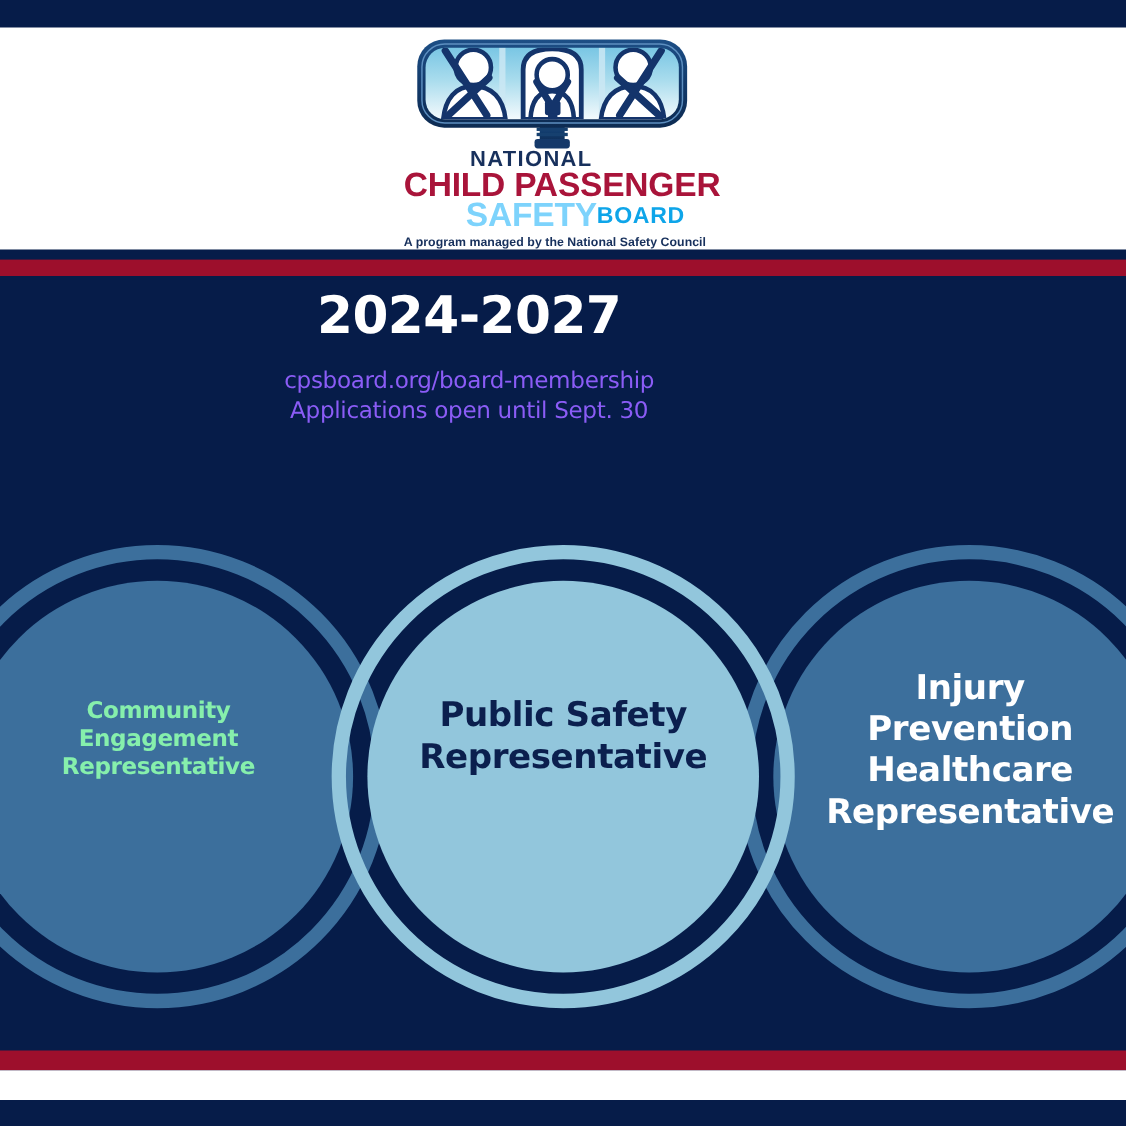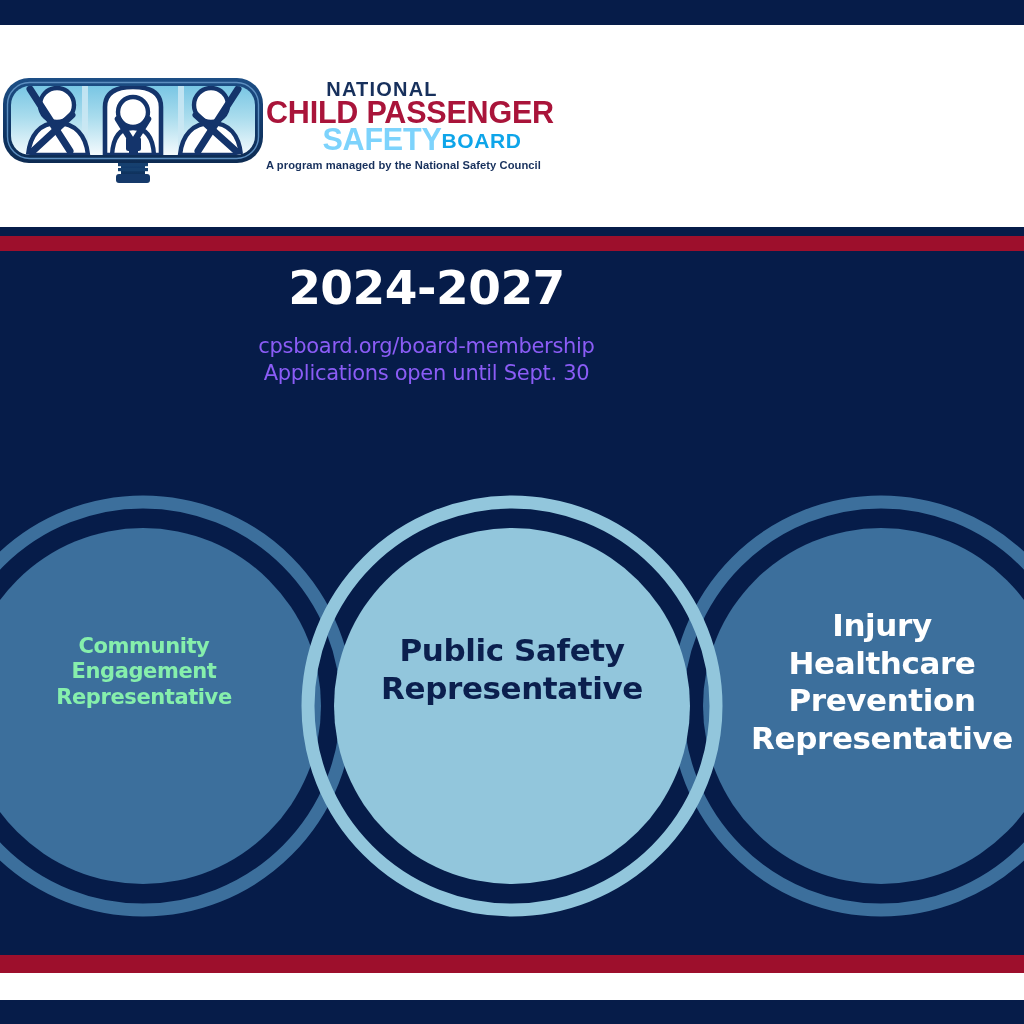--- a/index.html
+++ b/index.html
@@ -17,21 +17,21 @@
   #band-white-logo{top:25px;height:202px;background:#ffffff;}
   #band-navy-rule{top:227px;height:9px;background:#061c49;}
   #band-red-rule{top:236px;height:15px;background:#9d0f2c;}
   #band-main{top:251px;height:704px;background:#061c49;}
   #band-red-bottom{top:955px;height:18px;background:#9d0f2c;}
   #band-white-bottom{top:973px;height:27px;background:#ffffff;}
   #band-bottom-navy{top:1000px;height:24px;background:#061c49;}
 
   
   #logo{position:absolute;top:25px;left:0;width:1004px;height:202px;
-        display:flex;flex-direction:row;align-items:center;justify-content:flex-start;}
+        display:flex;flex-direction:column;align-items:center;justify-content:flex-start;}
   #mirror-icon{display:block;margin-top:8px;}
   #logo-text{width:270px;margin-top:-2px;text-align:center;line-height:1;}
   #logo-national{
     font-weight:bold;font-size:20px;color:#17305c;letter-spacing:1.2px;
     text-align:center;margin-left:-38px;
   }
   #logo-child-passenger{
     font-weight:bold;font-size:30.5px;color:#a9143a;letter-spacing:-0.2px;
     white-space:nowrap;margin-top:-2px;
   }
@@ -191,19 +191,19 @@
       <div>Representative</div>
     </div>
 
     <div class="circle-label" id="label-center">
       <div>Public Safety</div>
       <div>Representative</div>
     </div>
 
     <div class="circle-label" id="label-right">
       <div>Injury</div>
+      <div>Prevention</div>
       <div>Healthcare</div>
-      <div>Prevention</div>
       <div>Representative</div>
     </div>
   </div>
 
 </div>
 
 </body></html>

